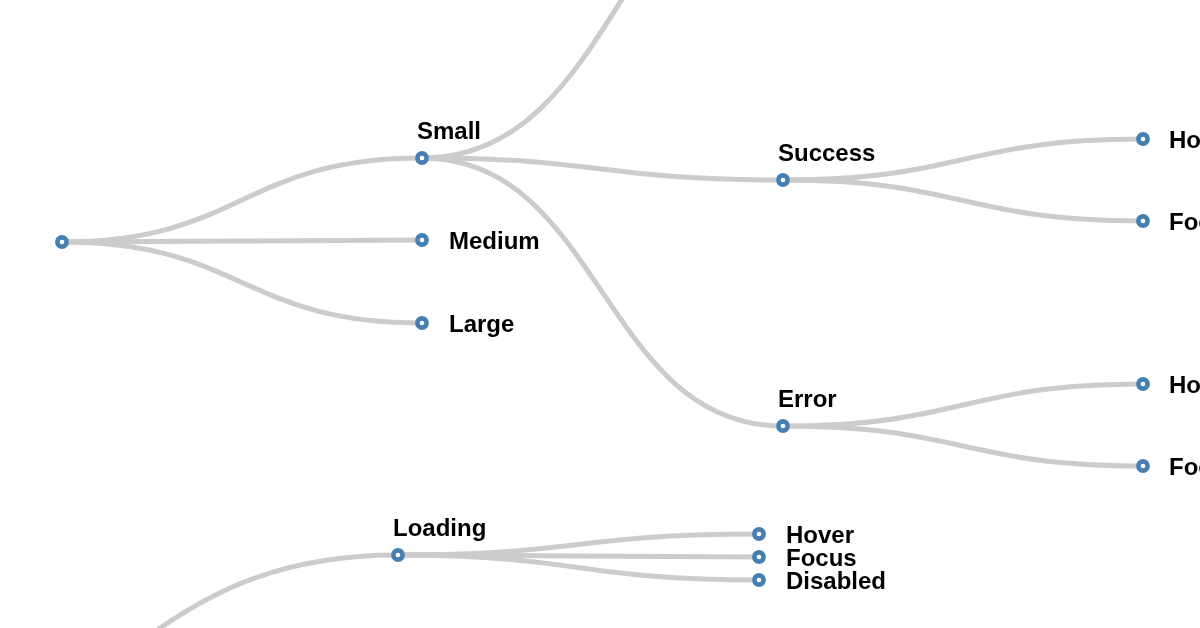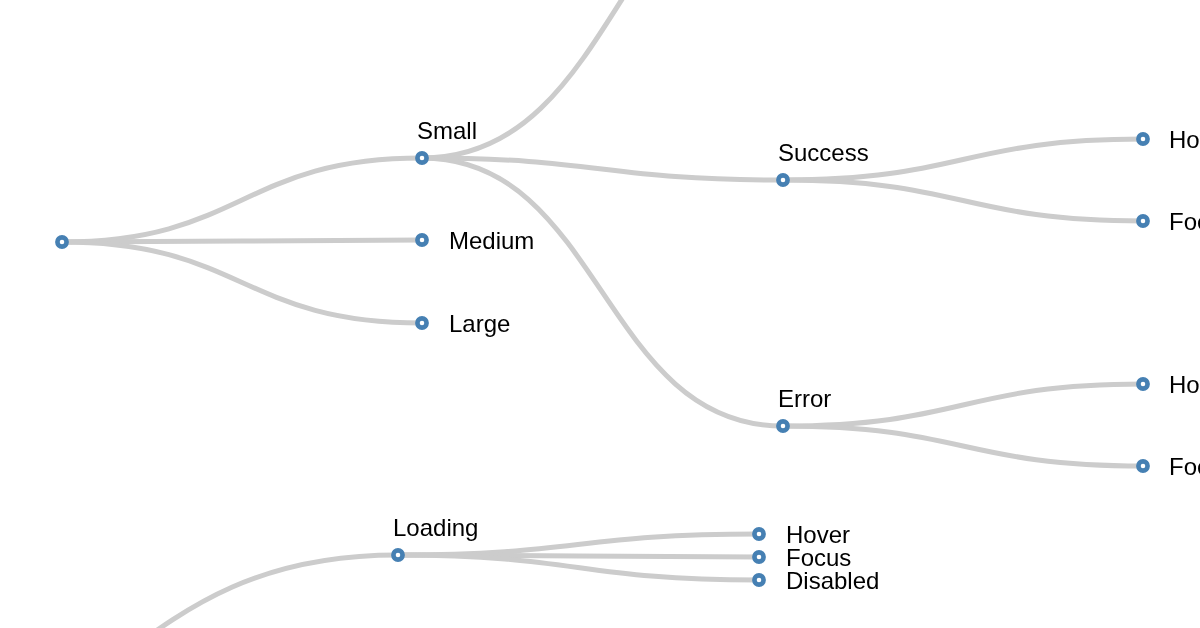--- a/index.html
+++ b/index.html
@@ -8,20 +8,21 @@
     width: 1200px;
     height: 628px;
     overflow: hidden;
     background: #ffffff;
   }
   .stage {
     position: relative;
     width: 1200px;
     height: 548px;
     background: #ffffff;
+    font-weight: bold;
   }
   svg.tree {
     display: block;
     width: 1200px;
     height: 628px;
     font-family: "Liberation Sans", sans-serif;
   }
   svg.tree path.link {
     fill: none;
     stroke-width: 5px;

